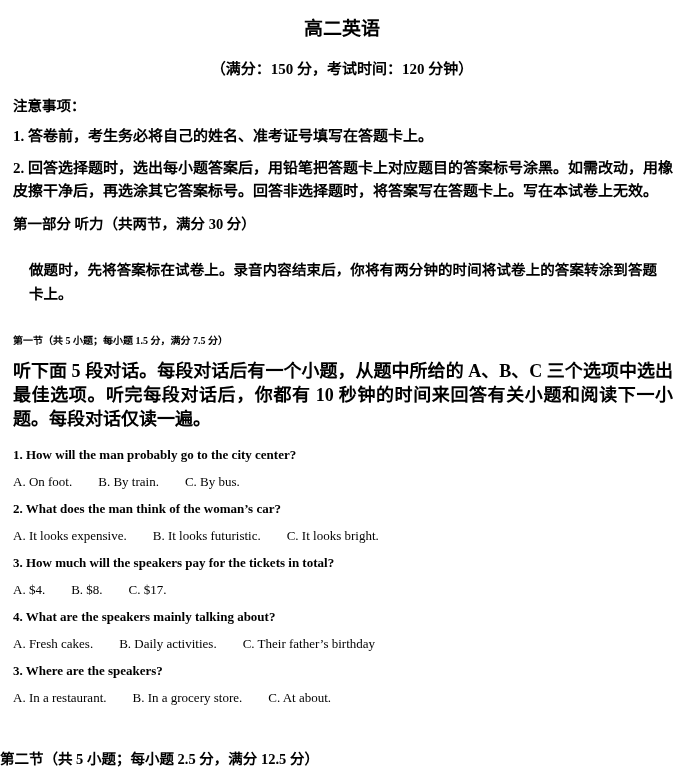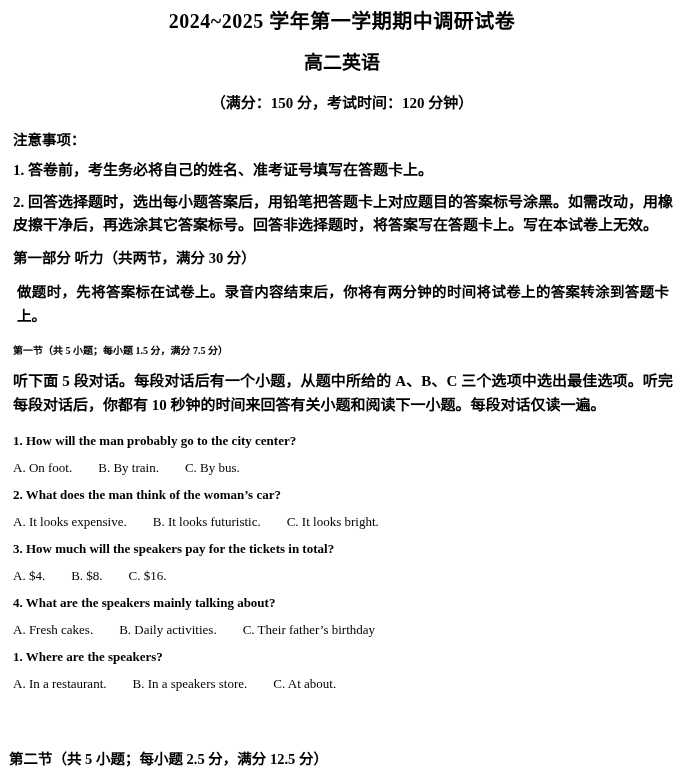--- a/index.html
+++ b/index.html
@@ -78,35 +78,35 @@
   .part-head {
     font-size: 14.5px;
     font-weight: bold;
     margin: 0;
     padding-top: 9px;
     line-height: 22px;
   }
   .part-note {
     font-size: 14.5px;
     font-weight: bold;
-    margin: 4px;
+    margin: 16px;
     padding-top: 7px;
     line-height: 24px;
     text-align: justify;
     text-justify: inter-ideograph;
   }
   .section-head {
     font-size: 10px;
     font-weight: bold;
     margin: 0;
     padding-top: 8px;
     line-height: 22px;
   }
   .section-directions {
-    font-size: 15px;
+    font-size: 18px;
     font-weight: bold;
     margin: 0;
     padding-top: 7px;
     line-height: 24px;
     text-align: justify;
     text-justify: inter-ideograph;
   }
 
   
   .questions {
@@ -129,34 +129,33 @@
   }
   .opt {
     display: inline;
   }
   .opt-gap-1 { display: inline-block; width: 26px; }
   .opt-gap-2 { display: inline-block; width: 26px; }
 
   
   .clipped-line {
     position: absolute;
-    left: 9px;
+    left: 0;
     bottom: -6px;
     font-size: 14.5px;
     font-weight: bold;
     line-height: 22px;
     white-space: nowrap;
   }
 </style>
 </head>
 <body>
 
 <div class="page">
 
-  <h1 class="doc-title">2024~2025 学年第一学期期中调研试卷</h1>
   <h2 class="doc-subject">高二英语</h2>
   <p class="doc-scoreline">（满分：150 分，考试时间：120 分钟）</p>
 
   <div class="body-wrap">
 
     <p class="notice-title">注意事项：</p>
     <p class="notice-item">1. 答卷前，考生务必将自己的姓名、准考证号填写在答题卡上。</p>
     <p class="notice-item">2. 回答选择题时，选出每小题答案后，用铅笔把答题卡上对应题目的答案标号涂黑。如需改动，用橡皮擦干净后，再选涂其它答案标号。回答非选择题时，将答案写在答题卡上。写在本试卷上无效。</p>
 
     <p class="part-head">第一部分 听力（共两节，满分 30 分）</p>
@@ -167,26 +166,26 @@
 
     <div class="questions">
 
       <p class="q-stem">1. How will the man probably go to the city center?</p>
       <p class="q-options"><span class="opt">A. On foot.</span><span class="opt-gap-1"></span><span class="opt">B. By train.</span><span class="opt-gap-2"></span><span class="opt">C. By bus.</span></p>
 
       <p class="q-stem">2. What does the man think of the woman’s car?</p>
       <p class="q-options"><span class="opt">A. It looks expensive.</span><span class="opt-gap-1"></span><span class="opt">B. It looks futuristic.</span><span class="opt-gap-2"></span><span class="opt">C. It looks bright.</span></p>
 
       <p class="q-stem">3. How much will the speakers pay for the tickets in total?</p>
-      <p class="q-options"><span class="opt">A. $4.</span><span class="opt-gap-1"></span><span class="opt">B. $8.</span><span class="opt-gap-2"></span><span class="opt">C. $16.</span></p>
+      <p class="q-options"><span class="opt">A. $4.</span><span class="opt-gap-1"></span><span class="opt">B. $8.</span><span class="opt-gap-2"></span><span class="opt">C. $17.</span></p>
 
       <p class="q-stem">4. What are the speakers mainly talking about?</p>
       <p class="q-options"><span class="opt">A. Fresh cakes.</span><span class="opt-gap-1"></span><span class="opt">B. Daily activities.</span><span class="opt-gap-2"></span><span class="opt">C. Their father’s birthday</span></p>
 
-      <p class="q-stem">1. Where are the speakers?</p>
-      <p class="q-options"><span class="opt">A. In a restaurant.</span><span class="opt-gap-1"></span><span class="opt">B. In a speakers store.</span><span class="opt-gap-2"></span><span class="opt">C. At about.</span></p>
+      <p class="q-stem">3. Where are the speakers?</p>
+      <p class="q-options"><span class="opt">A. In a restaurant.</span><span class="opt-gap-1"></span><span class="opt">B. In a grocery store.</span><span class="opt-gap-2"></span><span class="opt">C. At about.</span></p>
 
     </div>
   </div>
 
   <p class="clipped-line">第二节（共 5 小题；每小题 2.5 分，满分 12.5 分）</p>
 
 </div>
 
 </body></html>

